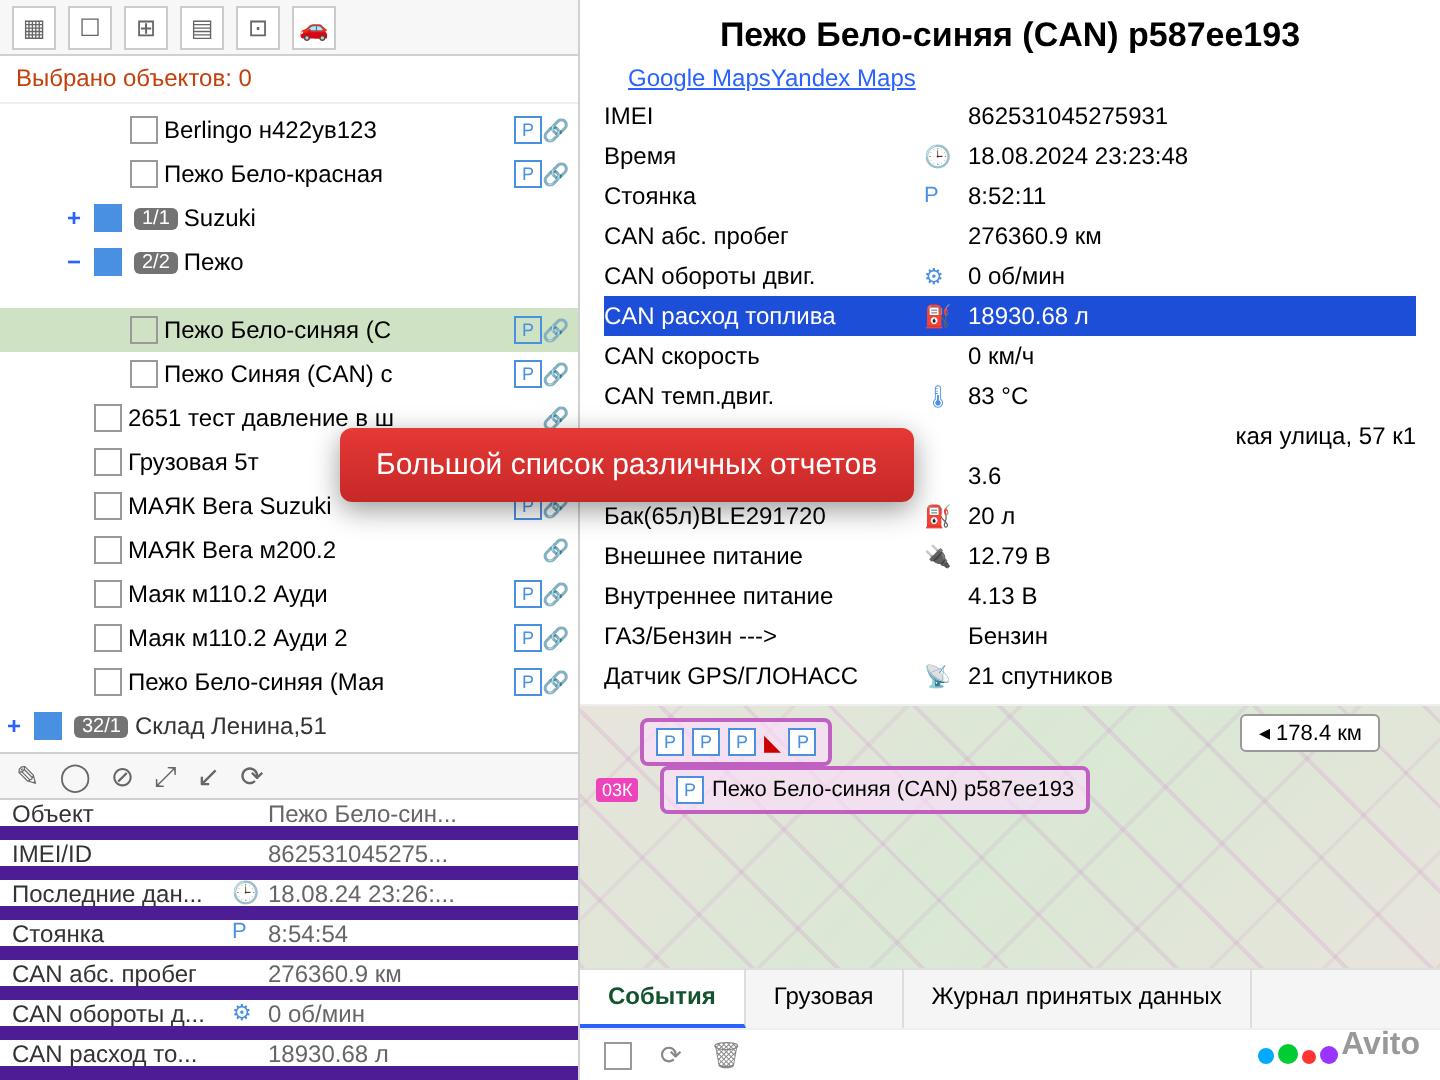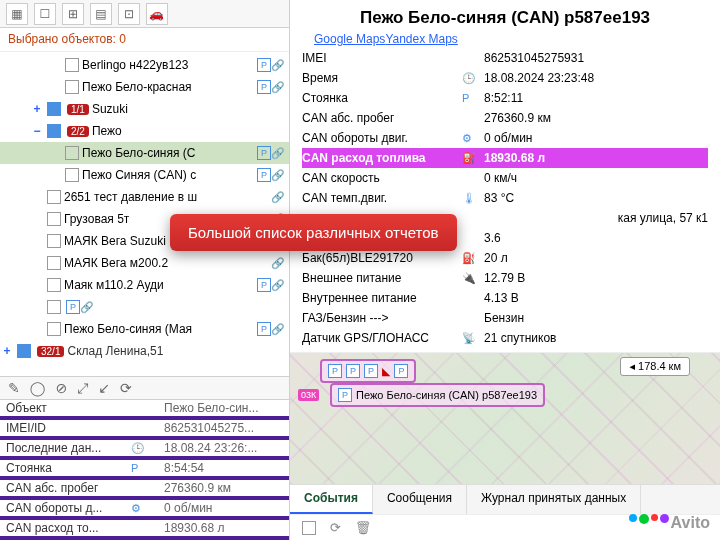--- a/index.html
+++ b/index.html
@@ -4,67 +4,67 @@
 <style>
 * { box-sizing: border-box; margin: 0; padding: 0; font-family: Arial, sans-serif; }
 body { width: 720px; height: 540px; overflow: hidden; background: #fff; position: relative; font-size: 11px; }
 .app { display: flex; height: 540px; }
 .left-panel { width: 290px; border-right: 1px solid #d0d0d0; display: flex; flex-direction: column; background: #fff; }
 .toolbar { height: 28px; border-bottom: 1px solid #d0d0d0; display: flex; align-items: center; gap: 6px; padding: 0 6px; background: #f7f7f7; }
 .toolbar button { width: 22px; height: 22px; border: 1px solid #ccc; background: #fff; cursor: pointer; display: flex; align-items: center; justify-content: center; font-size: 12px; color: #666; }
 .selection-bar { height: 24px; padding: 4px 8px; font-size: 12px; color: #c2410c; border-bottom: 1px solid #eee; }
 .tree { flex: 1; overflow-y: auto; padding: 2px 0; font-size: 12px; }
 .tree-row { display: flex; align-items: center; height: 22px; padding-right: 4px; white-space: nowrap; }
-.tree-row.sel { background: #cfe3c4; }
+.tree-row.sel { background: #cfe3c4; margin-top: 12px; }
 .tree-exp { width: 14px; text-align: center; color: #2962ff; cursor: pointer; font-weight: bold; }
 .tree-chk { width: 14px; height: 14px; border: 1px solid #999; margin: 0 3px; }
 .tree-chk.blue { background: #4a90e2; border-color: #4a90e2; }
-.tree-badge { background: #b91c1c; color: #fff; border-radius: 3px; padding: 0 4px; font-size: 10px; margin: 0 3px; }
+.tree-badge { background: #737373; color: #fff; border-radius: 3px; padding: 0 4px; font-size: 10px; margin: 0 3px; }
 .tree-label { flex: 1; overflow: hidden; text-overflow: ellipsis; }
 .tree-p { width: 14px; height: 14px; border: 1px solid #4a90e2; color: #4a90e2; font-size: 9px; text-align: center; line-height: 12px; margin-left: 2px; }
 .tree-link { width: 14px; color: #999; font-size: 11px; }
 .tree-root { color: #333; }
 .tree-lv2 { padding-left: 30px; }
 .tree-lv3 { padding-left: 48px; }
 
 .detail-toolbar { height: 24px; border-top: 1px solid #d0d0d0; border-bottom: 1px solid #d0d0d0; display: flex; align-items: center; gap: 10px; padding: 0 8px; background: #f7f7f7; }
 .detail-toolbar span { color: #666; cursor: pointer; font-size: 14px; }
 .detail-grid { font-size: 12px; }
-.detail-row { display: flex; height: 20px; align-items: center; padding: 0 6px; border-bottom: 4px solid #4c1d95; gap: 15px; }
+.detail-row { display: flex; height: 20px; padding: 0 6px; border-bottom: 7px solid #4c1d95; }
 .detail-row .k { width: 110px; color: #333; }
 .detail-row .ic { width: 18px; color: #4a90e2; font-size: 11px; }
 .detail-row .v { color: #666; flex: 1; overflow: hidden; text-overflow: ellipsis; white-space: nowrap; }
 
 .right-panel { flex: 1; display: flex; flex-direction: column; background: #fff; }
 .title { font-size: 17px; font-weight: bold; text-align: center; padding: 8px 0 4px; }
 .maplinks { display: flex; padding: 0 24px 2px; }
 .maplinks a { color: #2962ff; text-decoration: underline; font-size: 12px; cursor: pointer; }
 .info-grid { padding: 0 12px; font-size: 12px; }
 .info-row { display: flex; align-items: center; height: 20px; }
 .info-row .k { width: 160px; }
 .info-row .ic { width: 22px; color: #4a90e2; font-size: 11px; }
 .info-row .v { flex: 1; }
-.info-row.hl { background: #d946ef; color: #fff; font-weight: bold; }
+.info-row.hl { background: #1d4ed8; color: #fff; }
 .info-row.hl .ic { color: #fff; }
 
 .map-area { flex: 1; background: linear-gradient(135deg, #e8e4dc 0%, #d9e8d4 50%, #e8e4dc 100%); position: relative; margin-top: 4px; border-top: 1px solid #eee; }
 .map-area::before { content: ''; position: absolute; inset: 0; background: repeating-linear-gradient(45deg, rgba(200,100,200,0.15) 0 2px, transparent 2px 30px), repeating-linear-gradient(-45deg, rgba(200,100,200,0.1) 0 2px, transparent 2px 40px); }
 .map-box { position: absolute; border: 2px solid #c060c0; background: rgba(255,220,255,0.6); padding: 3px 6px; border-radius: 4px; font-size: 11px; display: flex; align-items: center; gap: 4px; }
 .map-p { width: 14px; height: 14px; background: #fff; border: 1px solid #4a90e2; color: #4a90e2; font-size: 9px; text-align: center; line-height: 12px; }
 .map-dist { position: absolute; top: 4px; right: 30px; background: #fff; border: 1px solid #999; padding: 2px 8px; font-size: 11px; border-radius: 3px; }
 
 .tabs { display: flex; background: #f5f5f5; border-top: 1px solid #ddd; height: 30px; }
 .tab { padding: 6px 14px; font-size: 12px; cursor: pointer; border-right: 1px solid #ddd; }
 .tab.active { background: #fff; color: #14532d; font-weight: bold; border-bottom: 2px solid #2962ff; }
 .tab-toolbar { height: 26px; display: flex; align-items: center; gap: 14px; padding: 0 12px; border-top: 1px solid #eee; }
 .tab-toolbar span { color: #888; cursor: pointer; font-size: 13px; }
 .tab-chk { width: 14px; height: 14px; border: 1px solid #999; }
 
 .callout { position: absolute; top: 214px; left: 170px; background: linear-gradient(#e53935, #c62828); color: #fff; font-size: 15px; padding: 10px 18px; border-radius: 6px; box-shadow: 0 4px 14px rgba(0,0,0,0.4); z-index: 100; }
-.avito { position: absolute; bottom: 8px; right: 10px; font-size: 16px; font-weight: bold; color: #999; z-index: 50; display: flex; align-items: flex-start; gap: 2px; margin-top: 40px; }
+.avito { position: absolute; bottom: 8px; right: 10px; font-size: 16px; font-weight: bold; color: #999; z-index: 50; display: flex; align-items: flex-end; gap: 2px; margin-top: 40px; }
 .avito .d1 { width: 8px; height: 8px; border-radius: 50%; background: #0af; }
 .avito .d2 { width: 10px; height: 10px; border-radius: 50%; background: #0c3; }
 .avito .d3 { width: 7px; height: 7px; border-radius: 50%; background: #f33; }
 .avito .d4 { width: 9px; height: 9px; border-radius: 50%; background: #93f; }
 </style>
 </head>
 <body>
 
 <div class="app">
   <div class="left-panel">
@@ -146,20 +146,21 @@
         <div class="tree-row tree-lv2">
           <span class="tree-exp"></span>
           <span class="tree-chk "></span>
           <span class="tree-label">Маяк м110.2 Ауди</span>
           <span class="tree-p">P</span>
           <span class="tree-link">🔗</span>
         </div>
         <div class="tree-row tree-lv2">
           <span class="tree-exp"></span>
           <span class="tree-chk "></span>
+          <span class="tree-label">Маяк м110.2 Ауди 2</span>
           <span class="tree-p">P</span>
           <span class="tree-link">🔗</span>
         </div>
         <div class="tree-row tree-lv2">
           <span class="tree-exp"></span>
           <span class="tree-chk "></span>
           <span class="tree-label">Пежо Бело-синяя (Мая</span>
           <span class="tree-p">P</span>
           <span class="tree-link">🔗</span>
         </div>
@@ -308,21 +309,21 @@
         <span class="map-p">P</span>
       </div>
       <div class="map-box" style="top:30px;left:40px">
         <span class="map-p">P</span>
         <span>Пежо Бело-синяя (CAN) р587ее193</span>
       </div>
       <div style="position:absolute;top:36px;left:8px;background:#e4b;color:#fff;font-size:9px;padding:1px 3px;border-radius:2px">03К</div>
     </div>
     <div class="tabs" id="tabs">
         <div class="tab active">События</div>
-        <div class="tab">Сообщения</div>
+        <div class="tab">Грузовая</div>
         <div class="tab">Журнал принятых данных</div>
       </div>
     <div class="tab-toolbar">
       <span class="tab-chk"></span>
       <span>⟳</span>
       <span>🗑</span>
     </div>
   </div>
 </div>
 

